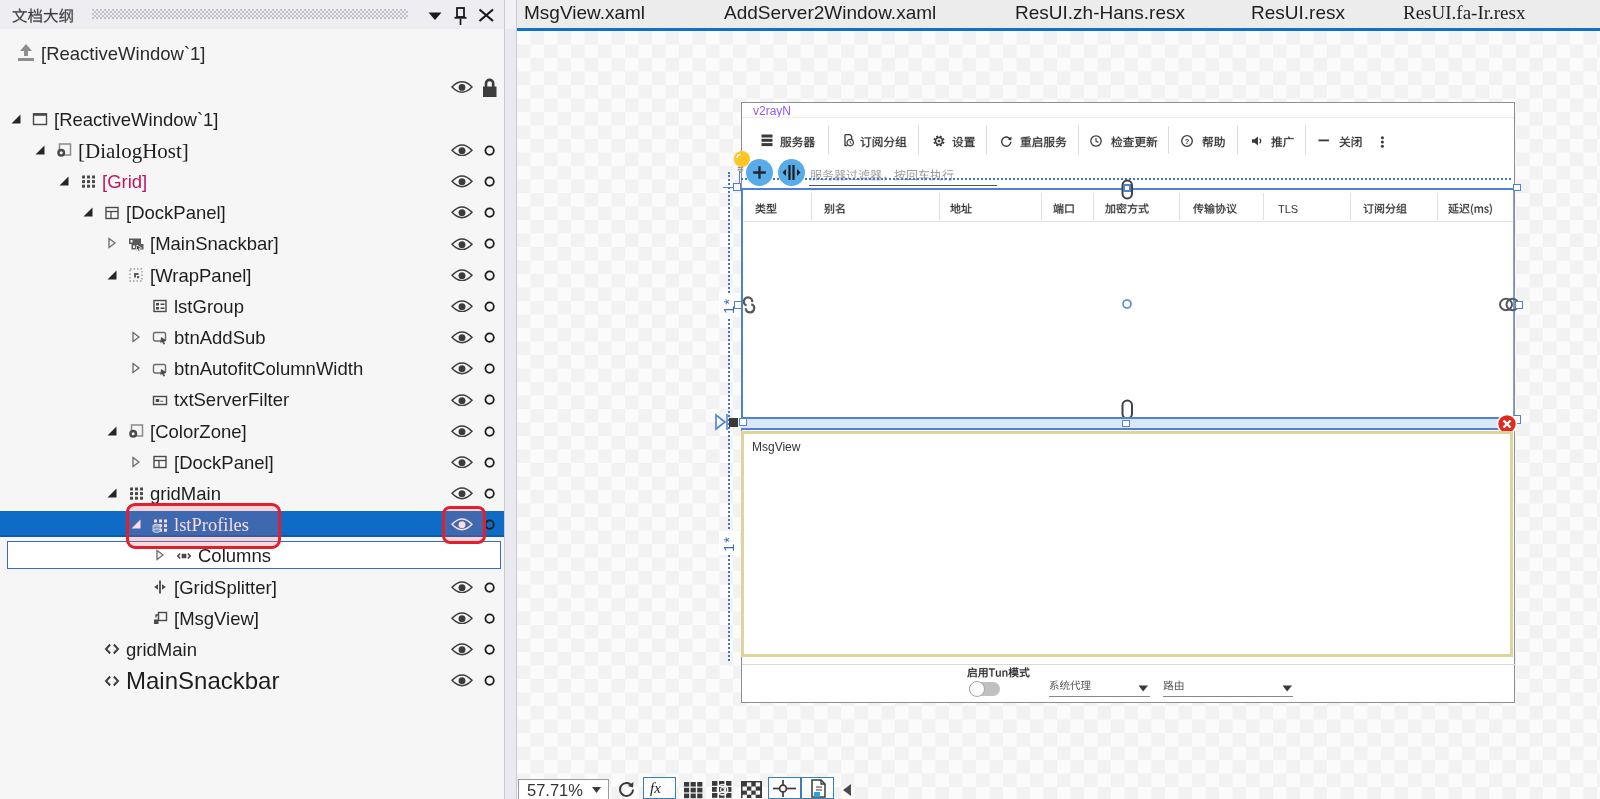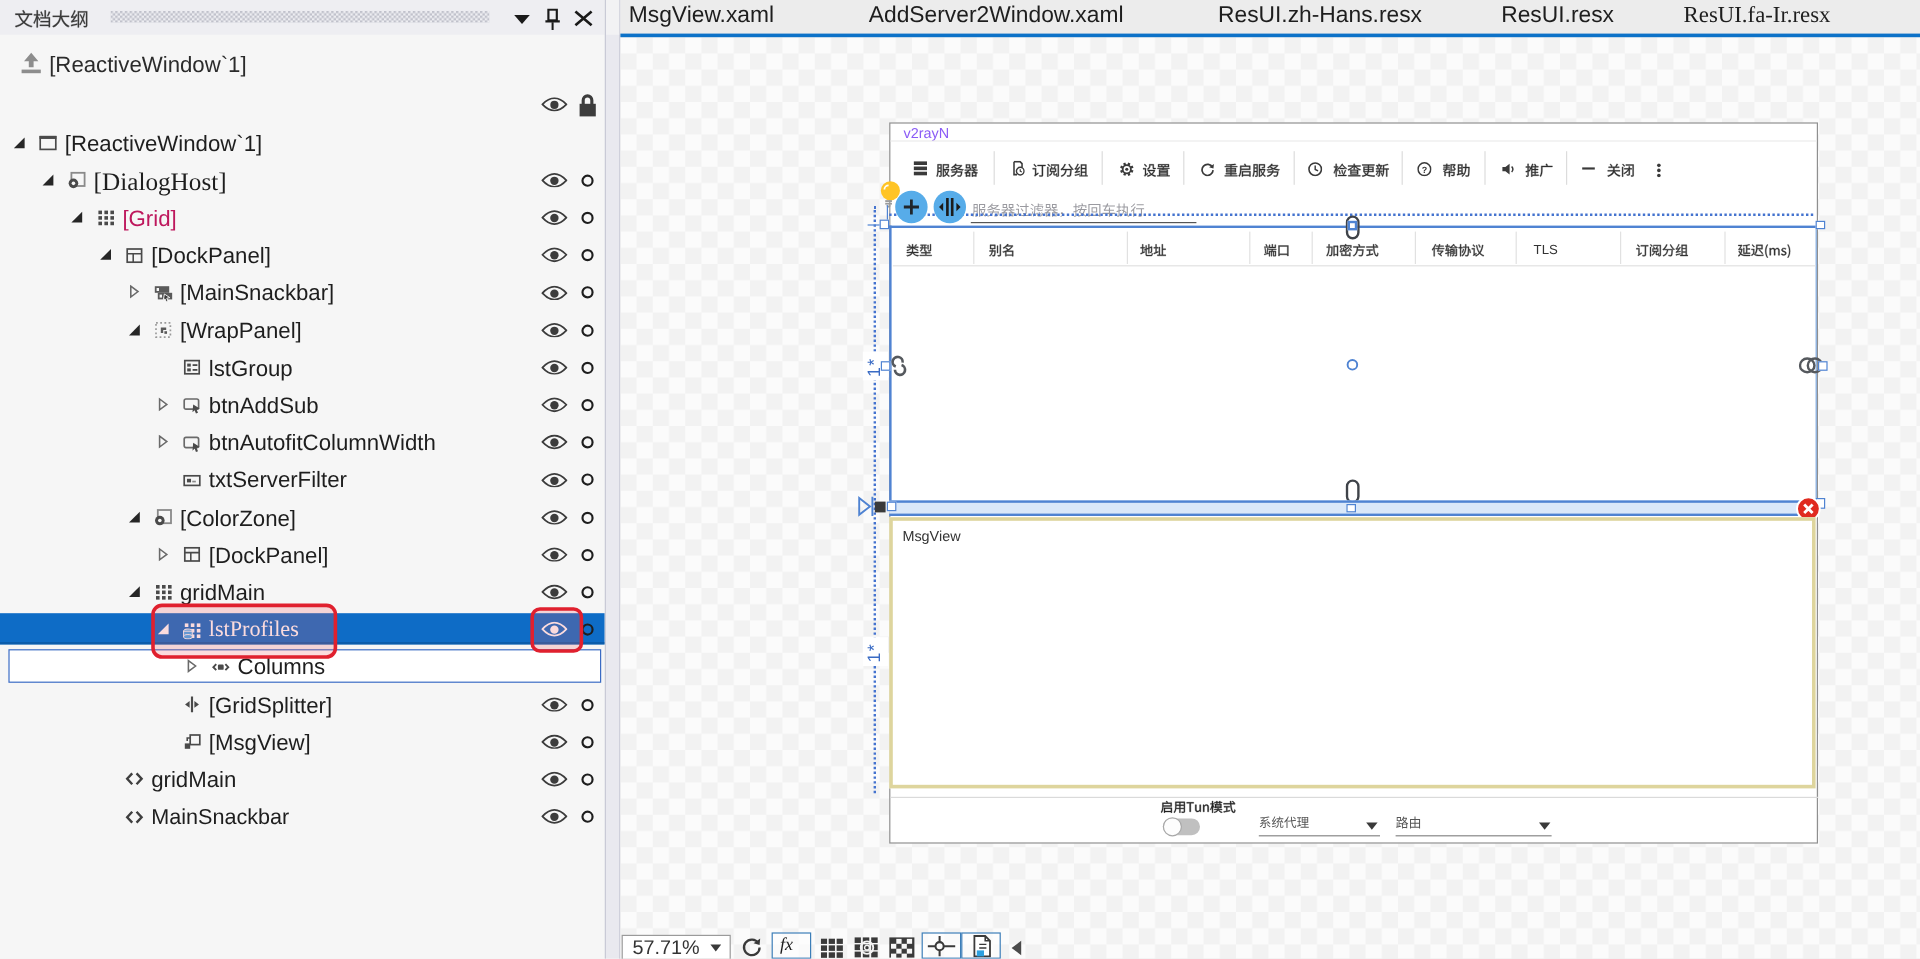--- a/index.html
+++ b/index.html
@@ -328,21 +328,21 @@
     <path d="M1 6.3 Q6 0.9 11 0.9 Q16 0.9 21 6.3 Q16 11.7 11 11.7 Q6 11.7 1 6.3 Z" fill="none" stroke="#3c3c3c" stroke-width="1.5"></path>
     <circle cx="11" cy="6.7" r="3.5" fill="#3c3c3c"></circle>
   </svg>
 <svg style="position:absolute;left:483.5px;top:643.9px;" width="11.5" height="11.5" viewBox="0 0 11.5 11.5">
     <circle cx="5.6" cy="5.6" r="4.2" fill="none" stroke="#1e1e1e" stroke-width="1.8"></circle>
   </svg>
 <svg style="position:absolute;left:104px;top:672.6px;" width="16" height="16" viewBox="0 0 16 16">
     <path d="M6.2 3.5 L2 8 L6.2 12.5" fill="none" stroke="#3f3f3f" stroke-width="2"></path>
     <path d="M9.8 3.5 L14 8 L9.8 12.5" fill="none" stroke="#3f3f3f" stroke-width="2"></path>
   </svg>
-<div style="position:absolute;left:126px;top:670.1px;font-family:'Liberation Sans', sans-serif;font-size:18px;line-height:22.2px;color:#1e1e1e;white-space:nowrap;">MainSnackbar</div>
+<div style="position:absolute;left:126px;top:670.1px;font-family:'Liberation Sans', sans-serif;font-size:24px;line-height:22.2px;color:#1e1e1e;white-space:nowrap;">MainSnackbar</div>
 <svg style="position:absolute;left:451px;top:674.3000000000001px;" width="22" height="12.6" viewBox="0 0 22 12.6">
     <path d="M1 6.3 Q6 0.9 11 0.9 Q16 0.9 21 6.3 Q16 11.7 11 11.7 Q6 11.7 1 6.3 Z" fill="none" stroke="#3c3c3c" stroke-width="1.5"></path>
     <circle cx="11" cy="6.7" r="3.5" fill="#3c3c3c"></circle>
   </svg>
 <svg style="position:absolute;left:483.5px;top:675.1px;" width="11.5" height="11.5" viewBox="0 0 11.5 11.5">
     <circle cx="5.6" cy="5.6" r="4.2" fill="none" stroke="#1e1e1e" stroke-width="1.8"></circle>
   </svg>
 <div style="position:absolute;left:126px;top:503px;width:155px;height:45.5px;background:rgba(238,90,100,0.22);border:3.5px solid #e0202e;border-radius:9px;"></div>
 <div style="position:absolute;left:442px;top:506px;width:44px;height:38px;background:rgba(238,90,100,0.22);border:3.5px solid #e0202e;border-radius:8px;"></div>
 <div style="position:absolute;left:504px;top:0px;width:13px;height:799px;background:#e9e9ef;border-left:1px solid #c9cad6;border-right:1px solid #c9cad6;"></div>

